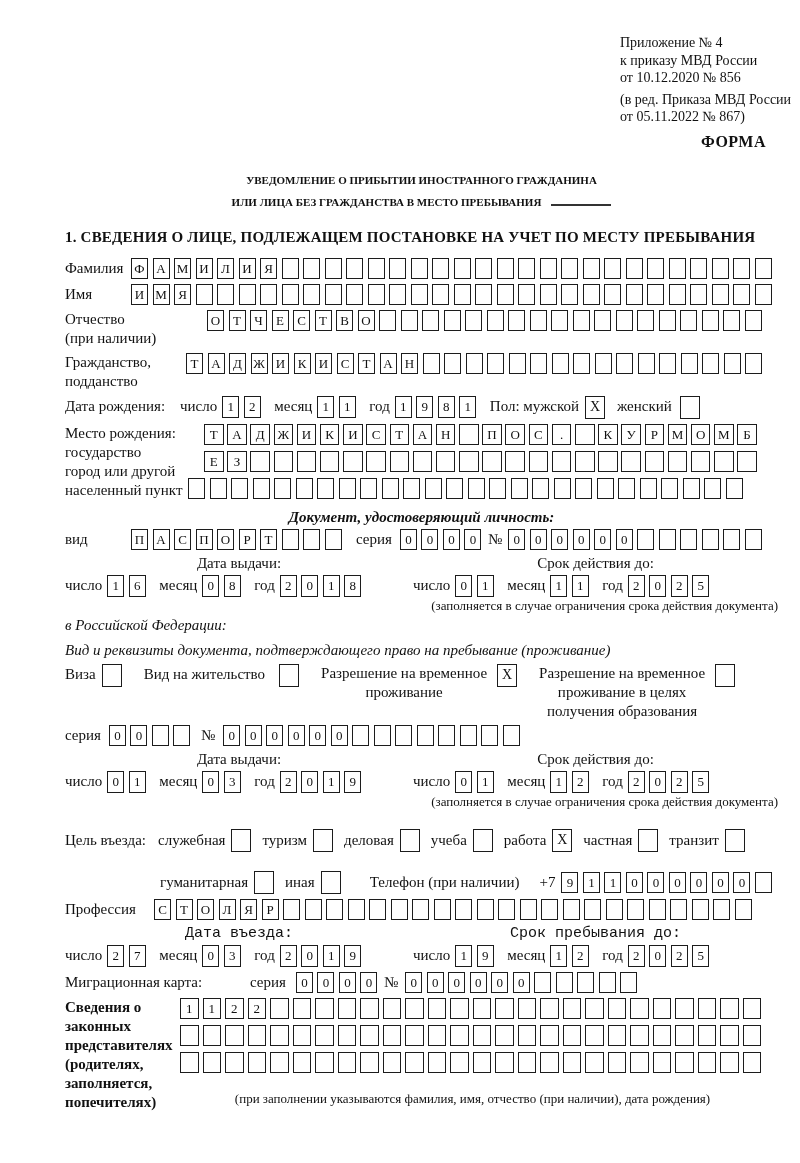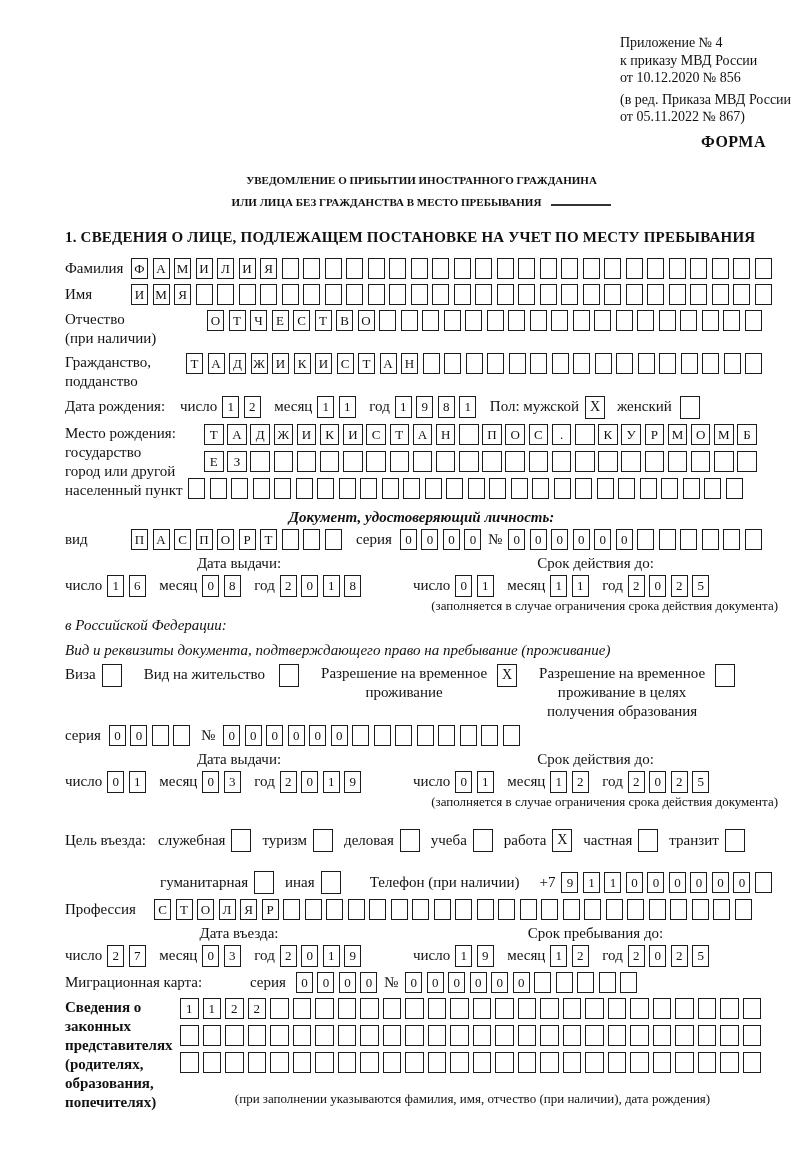--- a/index.html
+++ b/index.html
@@ -621,21 +621,21 @@
         <span class="cell"></span>
         <span class="cell"></span>
         <span class="cell"></span>
         <span class="cell"></span>
         <span class="cell"></span>
         <span class="cell"></span>
         <span class="cell"></span>
       </span>
   </div>
 
-  <div class="datehead" style="">
+  <div class="datehead" style="font-family:Liberation Mono, monospace;">
     <span class="dh-left">Дата въезда:</span>
     <span class="dh-right">Срок пребывания до:</span>
   </div>
   <div class="datepair">
     <span class="dp-left dg">
       <span class="lbl">число</span>
       <span class="cells">
           <span class="cell">2</span>
           <span class="cell">7</span>
         </span>
@@ -697,21 +697,21 @@
         <span class="cell"></span>
       </span>
   </div>
 
   <div class="row">
     <span class="lblstack w115">
       <div>Сведения о</div>
       <div>законных</div>
       <div>представителях</div>
       <div>(родителях,</div>
-      <div>образования,</div>
+      <div>заполняется,</div>
       <div>попечителях)</div>
     </span>
     <span class="cellcol">
       <span class="cells wide2">
           <span class="cell">1</span>
           <span class="cell">1</span>
           <span class="cell">2</span>
           <span class="cell">2</span>
           <span class="cell"></span>
           <span class="cell"></span>

